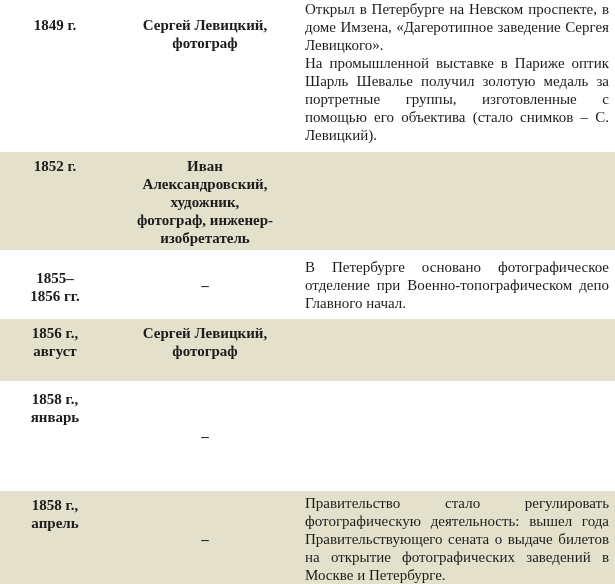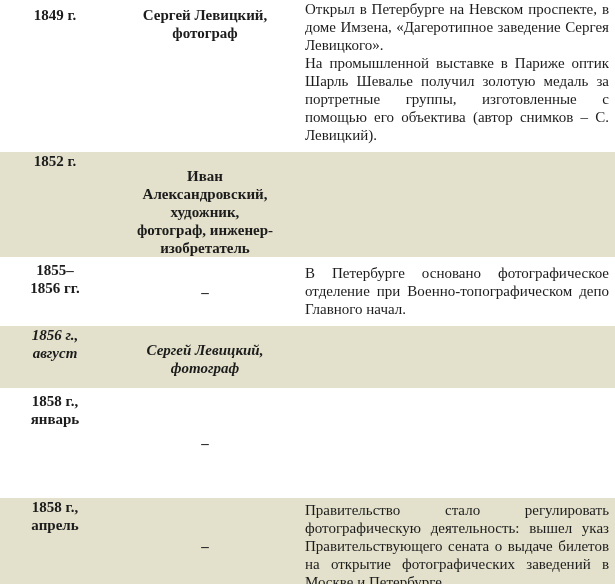--- a/index.html
+++ b/index.html
@@ -28,66 +28,67 @@
     box-sizing: border-box;
     font-size: 15px;
     line-height: 18px;
   }
   .cell-date {
     width: 110px;
     flex: 0 0 110px;
     text-align: center;
     font-weight: bold;
     white-space: pre-line;
+    padding-top: 5px;
   }
   .cell-person {
     width: 190px;
     flex: 0 0 190px;
     text-align: center;
     font-weight: bold;
     white-space: pre-line;
-    padding-top: 15px;
+    padding-top: 5px;
   }
   .cell-person.vc {
     display: flex;
     align-items: center;
     justify-content: center;
     padding-top: 0;
   }
   .cell-desc {
     flex: 1 1 auto;
     padding: 3px 6px 3px 5px;
   }
   .cell-desc p {
     margin: 0;
     text-align: justify;
     hyphens: auto;
   }
   
   .r1 { min-height: 148px; }
-  .r1 .cell-date, .r1 .cell-person { padding-top: 6px; }
+  .r1 .cell-date, .r1 .cell-person { padding-top: 16px; }
   .r1 .cell-desc { padding-top: 0; }
   .r2 { min-height: 98px; }
-  .r3 { min-height: 61px; }
-  .r4 { min-height: 62px; font-style: italic; }
+  .r3 { min-height: 61px; align-items: center; }
+  .r4 { min-height: 62px; }
   .r5 { min-height: 102px; }
   .r6 { min-height: 94px; margin-bottom: 0; box-shadow: inset 0 -2px 0 rgba(0,0,0,0.12); }
 </style>
 </head>
 <body>
 
 <div class="timeline-table">
 
   <div class="row r1">
     <div class="cell cell-date">1849 г.</div>
     <div class="cell cell-person">Сергей Левицкий,
 фотограф</div>
     <div class="cell cell-desc">
       <p>Открыл в Петербурге на Невском проспекте, в доме Имзена, «Дагеротипное заведение Сергея Левицкого».</p>
-      <p>На промышленной выставке в Париже оптик Шарль Шевалье получил золотую медаль за портретные группы, изготовленные с помощью его объектива (автор снимков – С. Левицкий).</p>
+      <p>На промышленной выставке в Париже оптик Шарль Шевалье получил золотую медаль за портретные группы, изготовленные с помощью его объектива (стало снимков – С. Левицкий).</p>
     </div>
   </div>
 
   <div class="row r2 shaded">
     <div class="cell cell-date">1852 г.</div>
     <div class="cell cell-person">Иван
 Александровский,
 художник,
 фотограф, инженер-
 изобретатель</div>
@@ -113,17 +114,17 @@
     <div class="cell cell-date">1858 г.,
 январь</div>
     <div class="cell cell-person vc">–</div>
   </div>
 
   <div class="row r6 shaded">
     <div class="cell cell-date">1858 г.,
 апрель</div>
     <div class="cell cell-person vc">–</div>
     <div class="cell cell-desc">
-      <p>Правительство стало регулировать фотографическую деятельность: вышел указ Правительствующего сената о выдаче билетов на открытие фотографических заведений в Москве и Петербурге.</p>
+      <p>Правительство стало регулировать фотографическую деятельность: вышел года Правительствующего сената о выдаче билетов на открытие фотографических заведений в Москве и Петербурге.</p>
     </div>
   </div>
 
 </div>
 
 </body></html>

